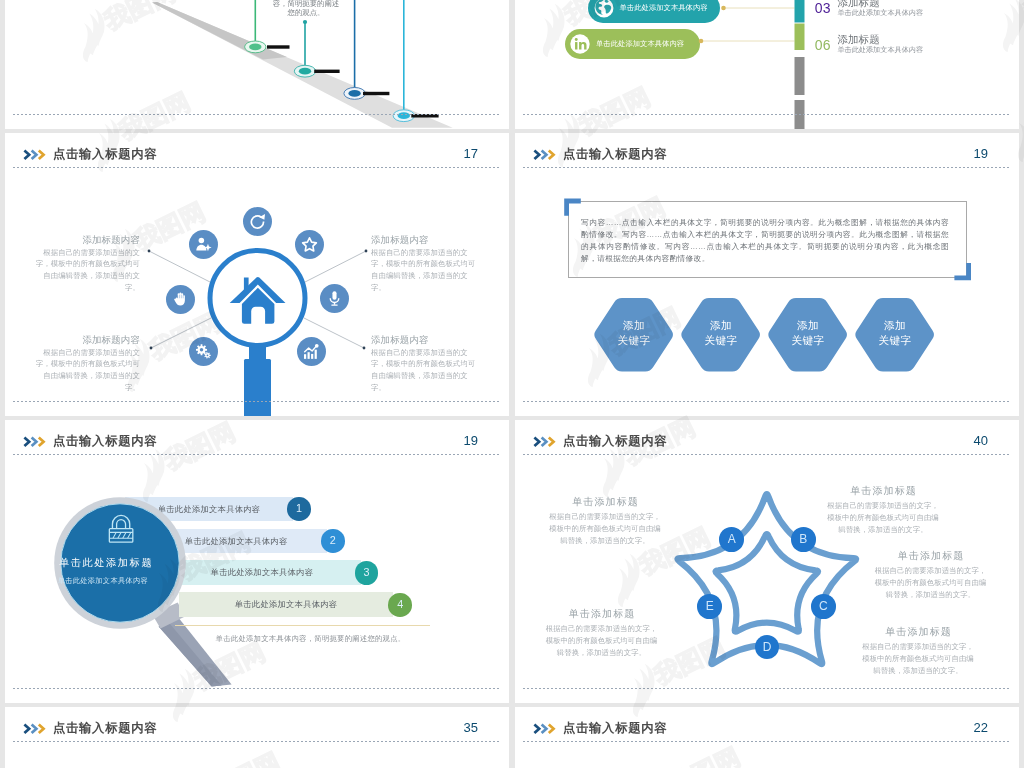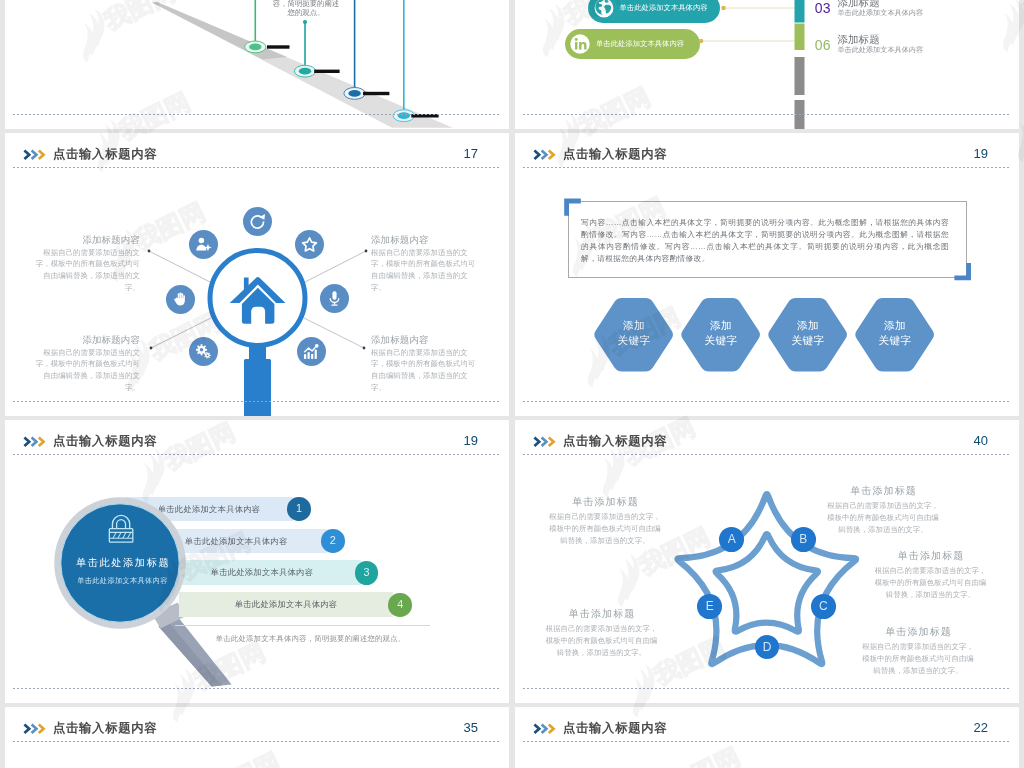--- a/index.html
+++ b/index.html
@@ -76,21 +76,21 @@
   .s18-brk{position:absolute;left:0;top:0;}
   .s18-hexrow{position:absolute;left:0;top:164.9px;width:504px;height:74px;}
   .hex{position:absolute;top:0;width:81.3px;height:73.4px;}
   .hex svg{width:81.3px;height:73.4px;}
   .hex-t{position:absolute;left:0;top:20.5px;width:81.3px;text-align:center;font-size:10.6px;color:#fff;line-height:14.5px;letter-spacing:.3px;}
 
   
   .s19-bar{position:absolute;height:24.5px;line-height:24.5px;text-align:center;font-size:8.3px;color:#5b6066;letter-spacing:.25px;}
   .s19-badge{position:absolute;width:23.6px;height:23.6px;border-radius:50%;color:#dff0fb;font-size:10.8px;line-height:23.6px;text-align:center;}
   .s19-mag{position:absolute;left:0;top:0;}
-  .s19-ctext{position:absolute;left:52.3px;top:135.5px;width:130px;text-align:center;}
+  .s19-ctext{position:absolute;left:52.3px;top:135.5px;width:130px;text-align:left;}
   .s19-ct1{font-size:10.2px;color:#fff;letter-spacing:1.6px;line-height:14px;text-indent:1.6px;}
   .s19-ct2{font-size:7.2px;color:#cfe6f4;letter-spacing:.35px;line-height:13px;margin-top:4.5px;text-indent:.35px;}
   .s19-handle{position:absolute;left:0;top:0;}
   .s19-uline{position:absolute;left:170px;top:205px;width:255px;height:1px;background:#e8d9ad;}
   .s19-foot{position:absolute;left:178px;top:214px;width:255px;text-align:center;font-size:7.4px;color:#8c9196;letter-spacing:.2px;}
 
   
   .s20-star{position:absolute;left:0;top:0;}
   .s20-node{position:absolute;width:24.7px;height:24.7px;border-radius:50%;background:#2076cd;color:#cfe6fa;font-size:12px;line-height:24.7px;text-align:center;}
   .s20-t{position:absolute;width:113px;text-align:center;}

